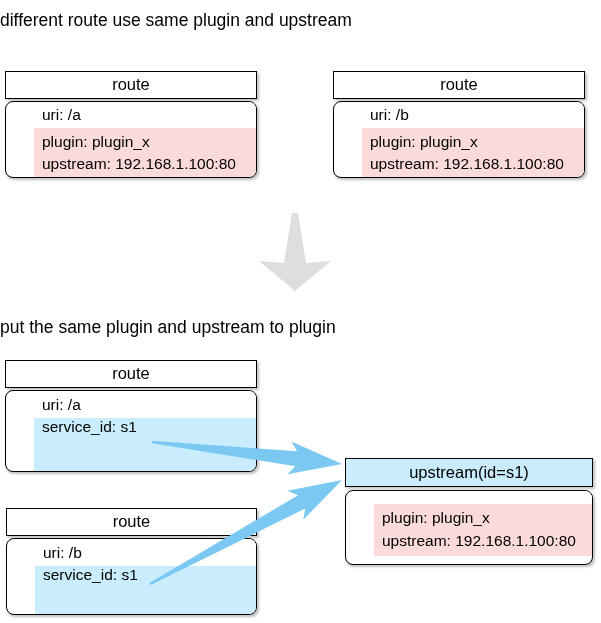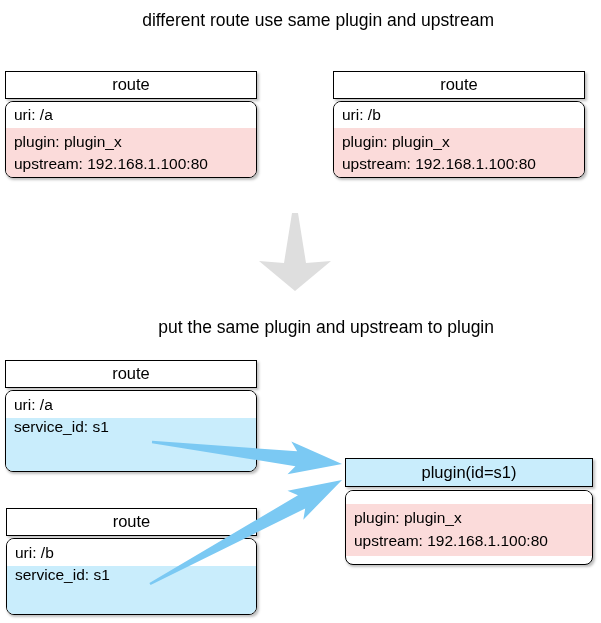--- a/index.html
+++ b/index.html
@@ -1,37 +1,38 @@
 <!DOCTYPE html>
 <html><head>
 <meta charset="utf-8">
 <style>
   html,body{margin:0;padding:0;background:#ffffff;}
   .canvas{
     position:relative;width:601px;height:623px;background:#ffffff;overflow:hidden;
     font-family:"Liberation Sans", sans-serif;color:#000;
   }
   .title{
-    position:absolute;left:0;width:494px;text-align:right;
+    position:absolute;left:0;width:494px;text-align:left;
     font-size:17.5px;line-height:22px;color:#000;
   }
   .t1{top:9px;}
   .t2{top:316px;}
 
   .node{position:absolute;}
   .hdr{
     box-sizing:border-box;height:28px;border:1.4px solid #000;border-radius:0;
     background:#fff;text-align:center;font-size:16.5px;line-height:25px;
     box-shadow:1.5px 2px 2.5px rgba(0,0,0,0.25);
   }
   .hdr-blue{background:#c9edfc;height:29px;line-height:26px;}
   .nbody{
     box-sizing:border-box;margin-top:2px;border:1.4px solid #000;border-radius:8px;
     background:#fff;overflow:hidden;position:relative;
     box-shadow:1.5px 2px 2.5px rgba(0,0,0,0.25);
+    padding-left:28px;
   }
   .svc-body{margin-top:3px;}
   .row-uri{height:26px;line-height:26px;padding-left:8px;font-size:15.5px;background:#fff;}
   .row-uri-tall{height:27px;line-height:27px;}
   .band-pink{background:#fbdbda;height:51px;padding:3px 0 0 8px;font-size:15.5px;line-height:22px;}
   .band-blue{background:#c9edfc;display:flex;padding-left:8px;font-size:15.5px;}
   .bb-a{height:55px;}
   .bb-b{height:50px;}
   .svc-spacer{height:13px;background:#fff;}
   .svc-pink{background:#fbdbda;height:50px;padding:2px 0 0 8px;font-size:15.5px;line-height:23px;}
@@ -81,21 +82,21 @@
     <div class="hdr">route</div>
     <div class="nbody" style="height:77px">
       <div class="row-uri row-uri-tall">uri: /b</div>
       <div class="band-blue bb-b">
         <span>service_id: s1</span>
       </div>
     </div>
   </div>
 
   <div class="node" style="left:345px;top:458px;width:248px">
-    <div class="hdr hdr-blue">plugin(id=s1)</div>
+    <div class="hdr hdr-blue">upstream(id=s1)</div>
     <div class="nbody svc-body" style="height:75px">
       <div class="svc-spacer"></div>
       <div class="svc-pink">
         <div>plugin: plugin_x</div>
         <div>upstream: 192.168.1.100:80</div>
       </div>
     </div>
   </div>
 
   <svg class="arrow-layer" width="601" height="623" viewBox="0 0 601 623">

